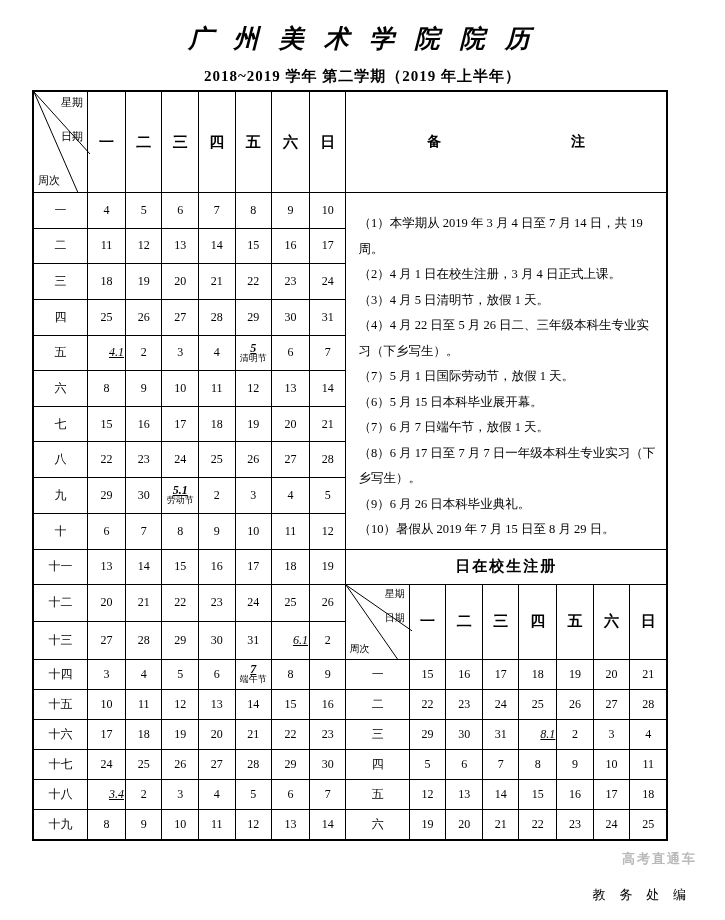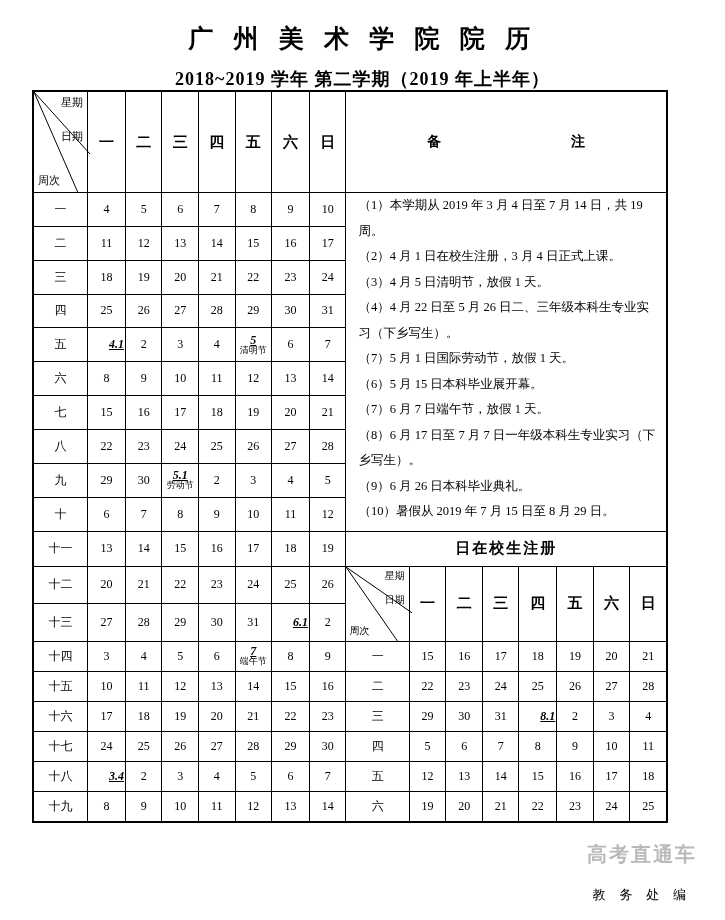--- a/index.html
+++ b/index.html
@@ -10,24 +10,25 @@
     color:#000;
     position:relative;
     overflow:hidden;
   }
   .title{
     text-align:center;
     font-size:25px;
     font-weight:bold;
     letter-spacing:7px;
     margin-top:22px;
+    font-style:italic;
   }
   .subtitle{
     text-align:center;
-    font-size:18px;
+    font-size:15px;
     font-weight:bold;
     margin-top:12px;
     letter-spacing:1px;
   }
   .sheet{
     position:absolute;
     left:32px;
     top:90px;
     width:636px;
     border:1.5px solid #000;
@@ -51,33 +52,33 @@
     height:100px;
     width:56px;
     padding:0;
   }
   .corner .l1{position:absolute;top:3px;right:4px;font-size:11px;}
   .corner .l2{position:absolute;top:37px;right:4px;font-size:11px;}
   .corner .l3{position:absolute;bottom:4px;left:4px;font-size:11px;}
   .corner svg{position:absolute;left:0;top:0;}
   .notes{
     text-align:left;
-    padding:0 10px 6px 12px;
+    padding:18px 10px 6px 12px;
     font-size:12.5px;
     line-height:25.5px;
     vertical-align:top;
   }
   .notes p{margin:0;}
   .special{
     font-size:9px;
     line-height:10px;
     display:block;
   }
   .special b{font-size:12px;font-style:italic;display:block;text-decoration:underline;}
-  .ital{font-style:italic;font-weight:bold;text-decoration:underline;margin-left:20px;}
+  .ital{font-style:italic;font-weight:normal;text-decoration:underline;margin-left:20px;}
   .summer-title{
     font-size:15px;
     font-weight:bold;
     height:34px;
     letter-spacing:2px;
   }
   .corner2{
     position:relative;
     height:74px;
     width:66px;
@@ -85,21 +86,21 @@
   }
   .corner2 .l1{position:absolute;top:2px;right:4px;font-size:10px;}
   .corner2 .l2{position:absolute;top:26px;right:4px;font-size:10px;}
   .corner2 .l3{position:absolute;bottom:3px;left:3px;font-size:10px;}
   .corner2 svg{position:absolute;left:0;top:0;}
   .wk2{width:66px;}
   .watermark{
     position:absolute;
     right:28px;
     bottom:52px;
-    font-size:20px;
+    font-size:13px;
     font-weight:bold;
     color:#b9b9b9;
     letter-spacing:2px;
   }
   .footer{
     position:absolute;
     right:36px;
     bottom:16px;
     font-size:13px;
     letter-spacing:3px;

